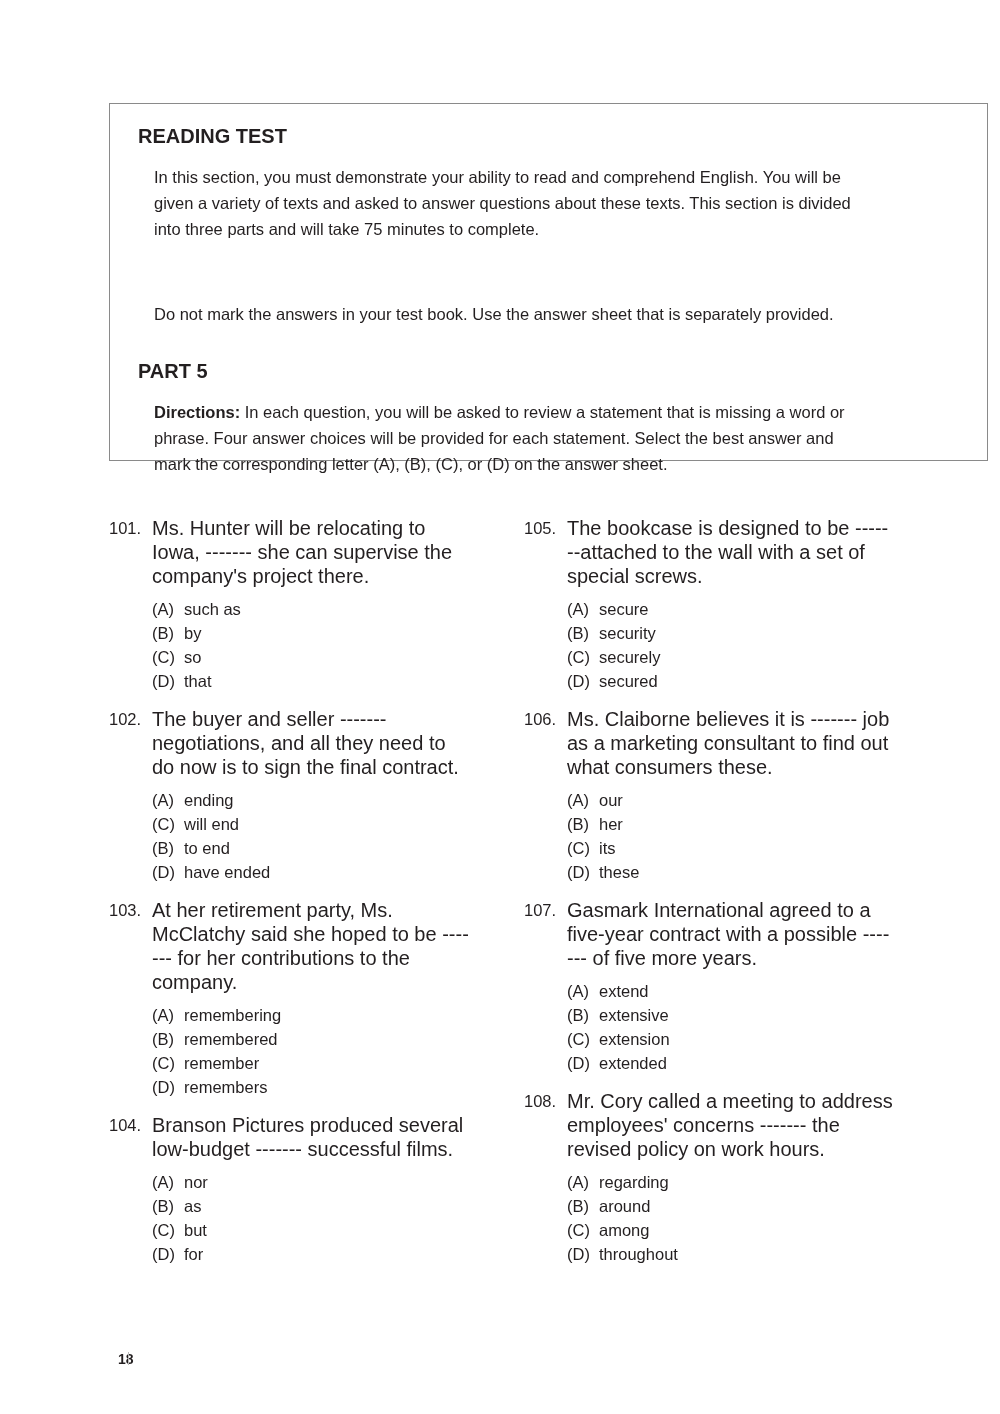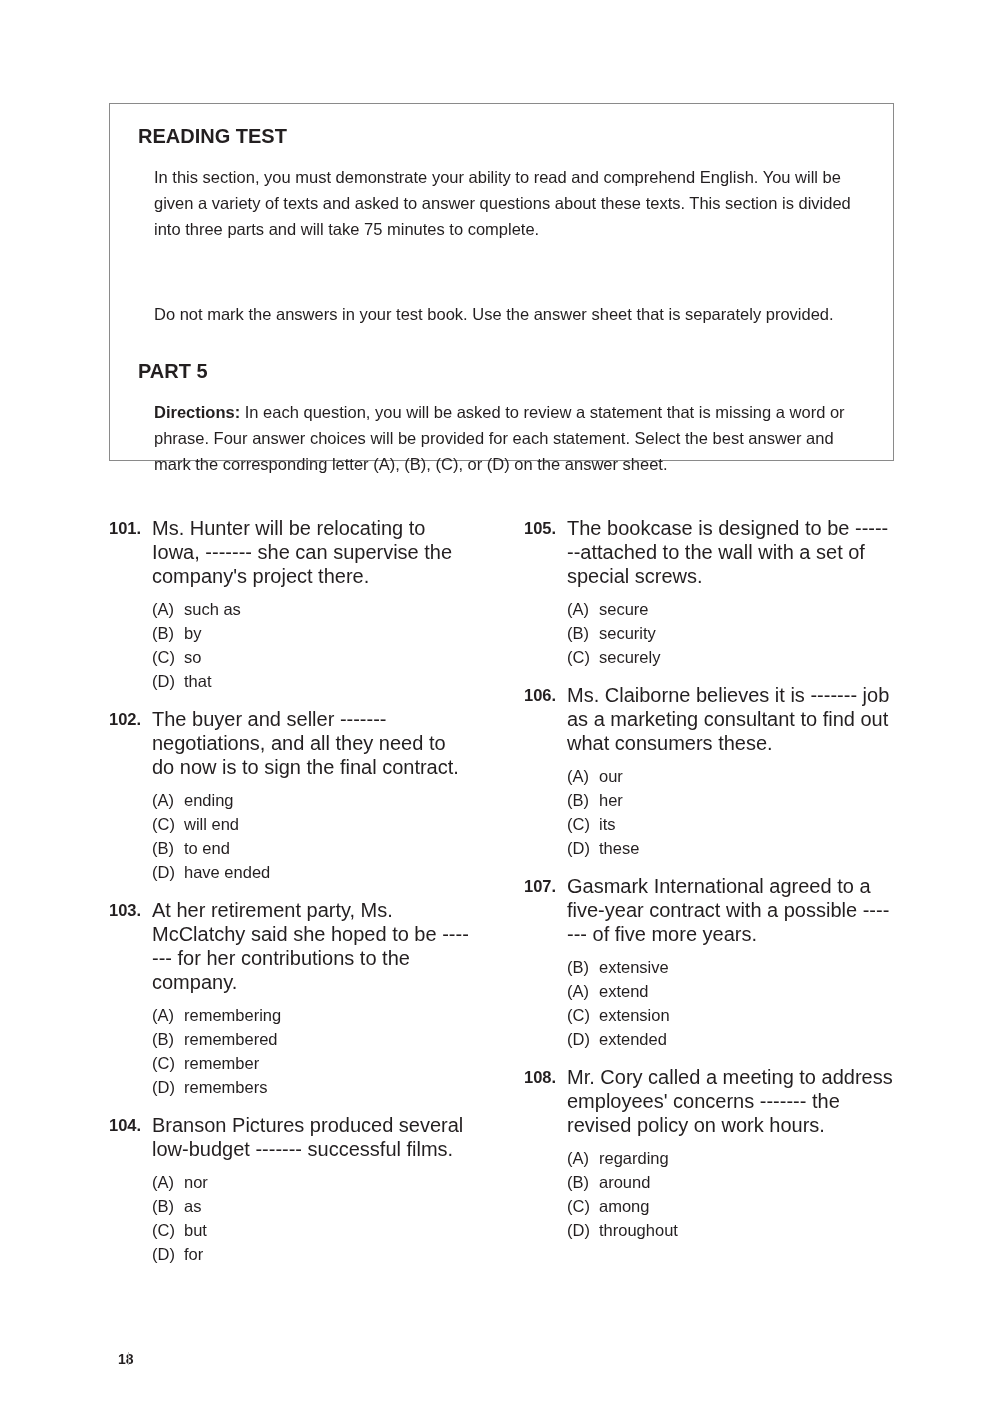--- a/index.html
+++ b/index.html
@@ -1,29 +1,29 @@
 <!DOCTYPE html>
 <html><head>
 <meta charset="utf-8">
 <style>
   html, body { margin:0; padding:0; background:#ffffff; }
   body { width:1000px; height:1414px; position:relative; overflow:hidden;
          font-family:"Liberation Sans", sans-serif; color:#231f20; }
-  .intro-box { position:absolute; left:109px; top:103px; width:785px; height:358px;
+  .intro-box { position:absolute; left:109px; top:103px; width:879px; height:358px;
                border:1px solid #8a8a8a; box-sizing:border-box; }
   .intro-inner { position:absolute; left:28px; top:20px; width:740px; }
   .h1 { font-size:20px; font-weight:bold; line-height:24px; margin:0; }
   .para { font-size:16.5px; line-height:26px; margin:16px; }
   .gap { height:27px; }
   .gap2 { height:16px; }
   .col { position:absolute; top:516px; width:360px; }
   .col.left { left:109px; }
   .col.right { left:524px; }
   .q { position:relative; margin-bottom:13px; }
-  .qnum { position:absolute; left:0; top:0; font-size:16.5px; font-weight:bold; line-height:24px; }
+  .qnum { position:absolute; left:0; top:0; font-size:16.5px; font-weight:normal; line-height:24px; }
   .qtext { margin-left:43px; font-size:20px; line-height:24px; }
   .opts { margin-left:43px; margin-top:9px; }
   .opt { font-size:16.5px; line-height:24px; }
   .opt .l { display:inline-block; width:32px; }
   .page-num { position:absolute; left:118px; top:1351px; font-size:14px; font-weight:bold; }
   .page-bar { position:absolute; left:128px; top:1352px; width:1px; height:13px; background:#bbbbbb; }
 </style>
 </head>
 <body>
 
@@ -83,38 +83,39 @@
 </div>
 
 <div class="col right" style="width:370px">
   <div class="q" style="margin-bottom:14px">
     <span class="qnum">105.</span>
     <div class="qtext">The bookcase is designed to be -------attached to the wall with a set of special screws.</div>
     <div class="opts">
       <div class="opt"><span class="l">(A)</span><span>secure</span></div>
       <div class="opt"><span class="l">(B)</span><span>security</span></div>
       <div class="opt"><span class="l">(C)</span><span>securely</span></div>
+      <div class="opt"><span class="l">(D)</span><span>secured</span></div>
     </div>
   </div>
   <div class="q" style="margin-bottom:14px">
     <span class="qnum">106.</span>
     <div class="qtext">Ms. Claiborne believes it is ------- job as a marketing consultant to find out what consumers these.</div>
     <div class="opts">
       <div class="opt"><span class="l">(A)</span><span>our</span></div>
       <div class="opt"><span class="l">(B)</span><span>her</span></div>
       <div class="opt"><span class="l">(C)</span><span>its</span></div>
       <div class="opt"><span class="l">(D)</span><span>these</span></div>
     </div>
   </div>
   <div class="q" style="margin-bottom:14px">
     <span class="qnum">107.</span>
     <div class="qtext">Gasmark International agreed to a five-year contract with a possible ------- of five more years.</div>
     <div class="opts">
+      <div class="opt"><span class="l">(A)</span><span>extend</span></div>
       <div class="opt"><span class="l">(B)</span><span>extensive</span></div>
-      <div class="opt"><span class="l">(A)</span><span>extend</span></div>
       <div class="opt"><span class="l">(C)</span><span>extension</span></div>
       <div class="opt"><span class="l">(D)</span><span>extended</span></div>
     </div>
   </div>
   <div class="q">
     <span class="qnum">108.</span>
     <div class="qtext">Mr. Cory called a meeting to address employees' concerns ------- the revised policy on work hours.</div>
     <div class="opts">
       <div class="opt"><span class="l">(A)</span><span>regarding</span></div>
       <div class="opt"><span class="l">(B)</span><span>around</span></div>

